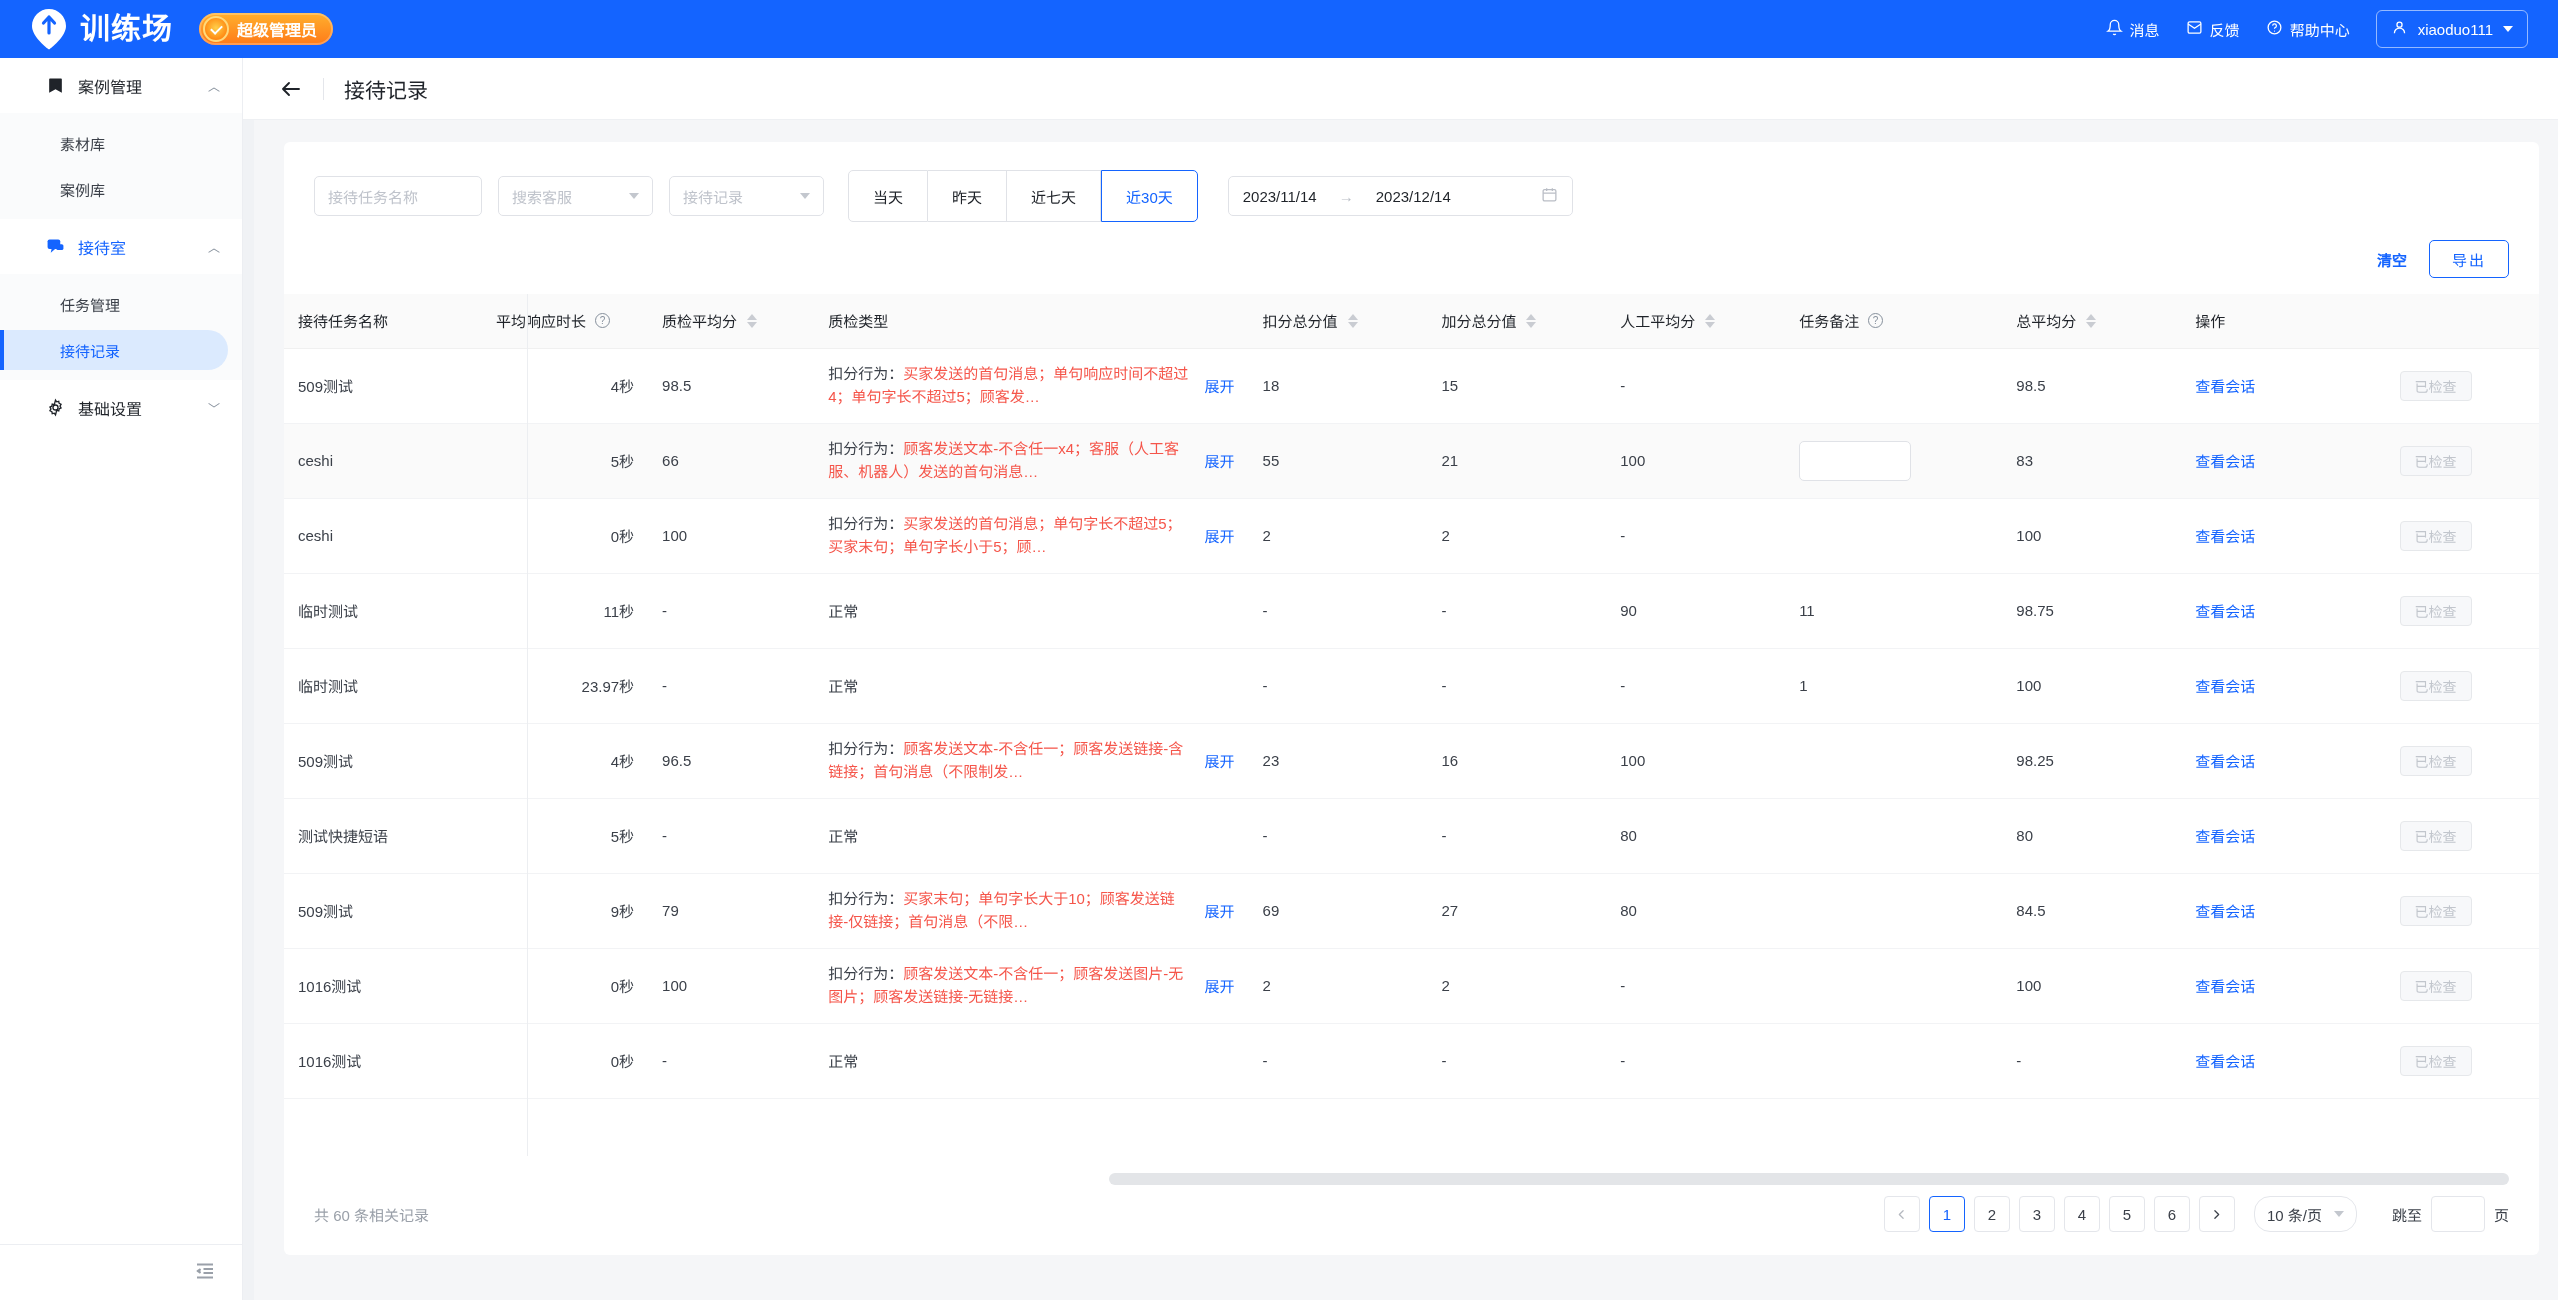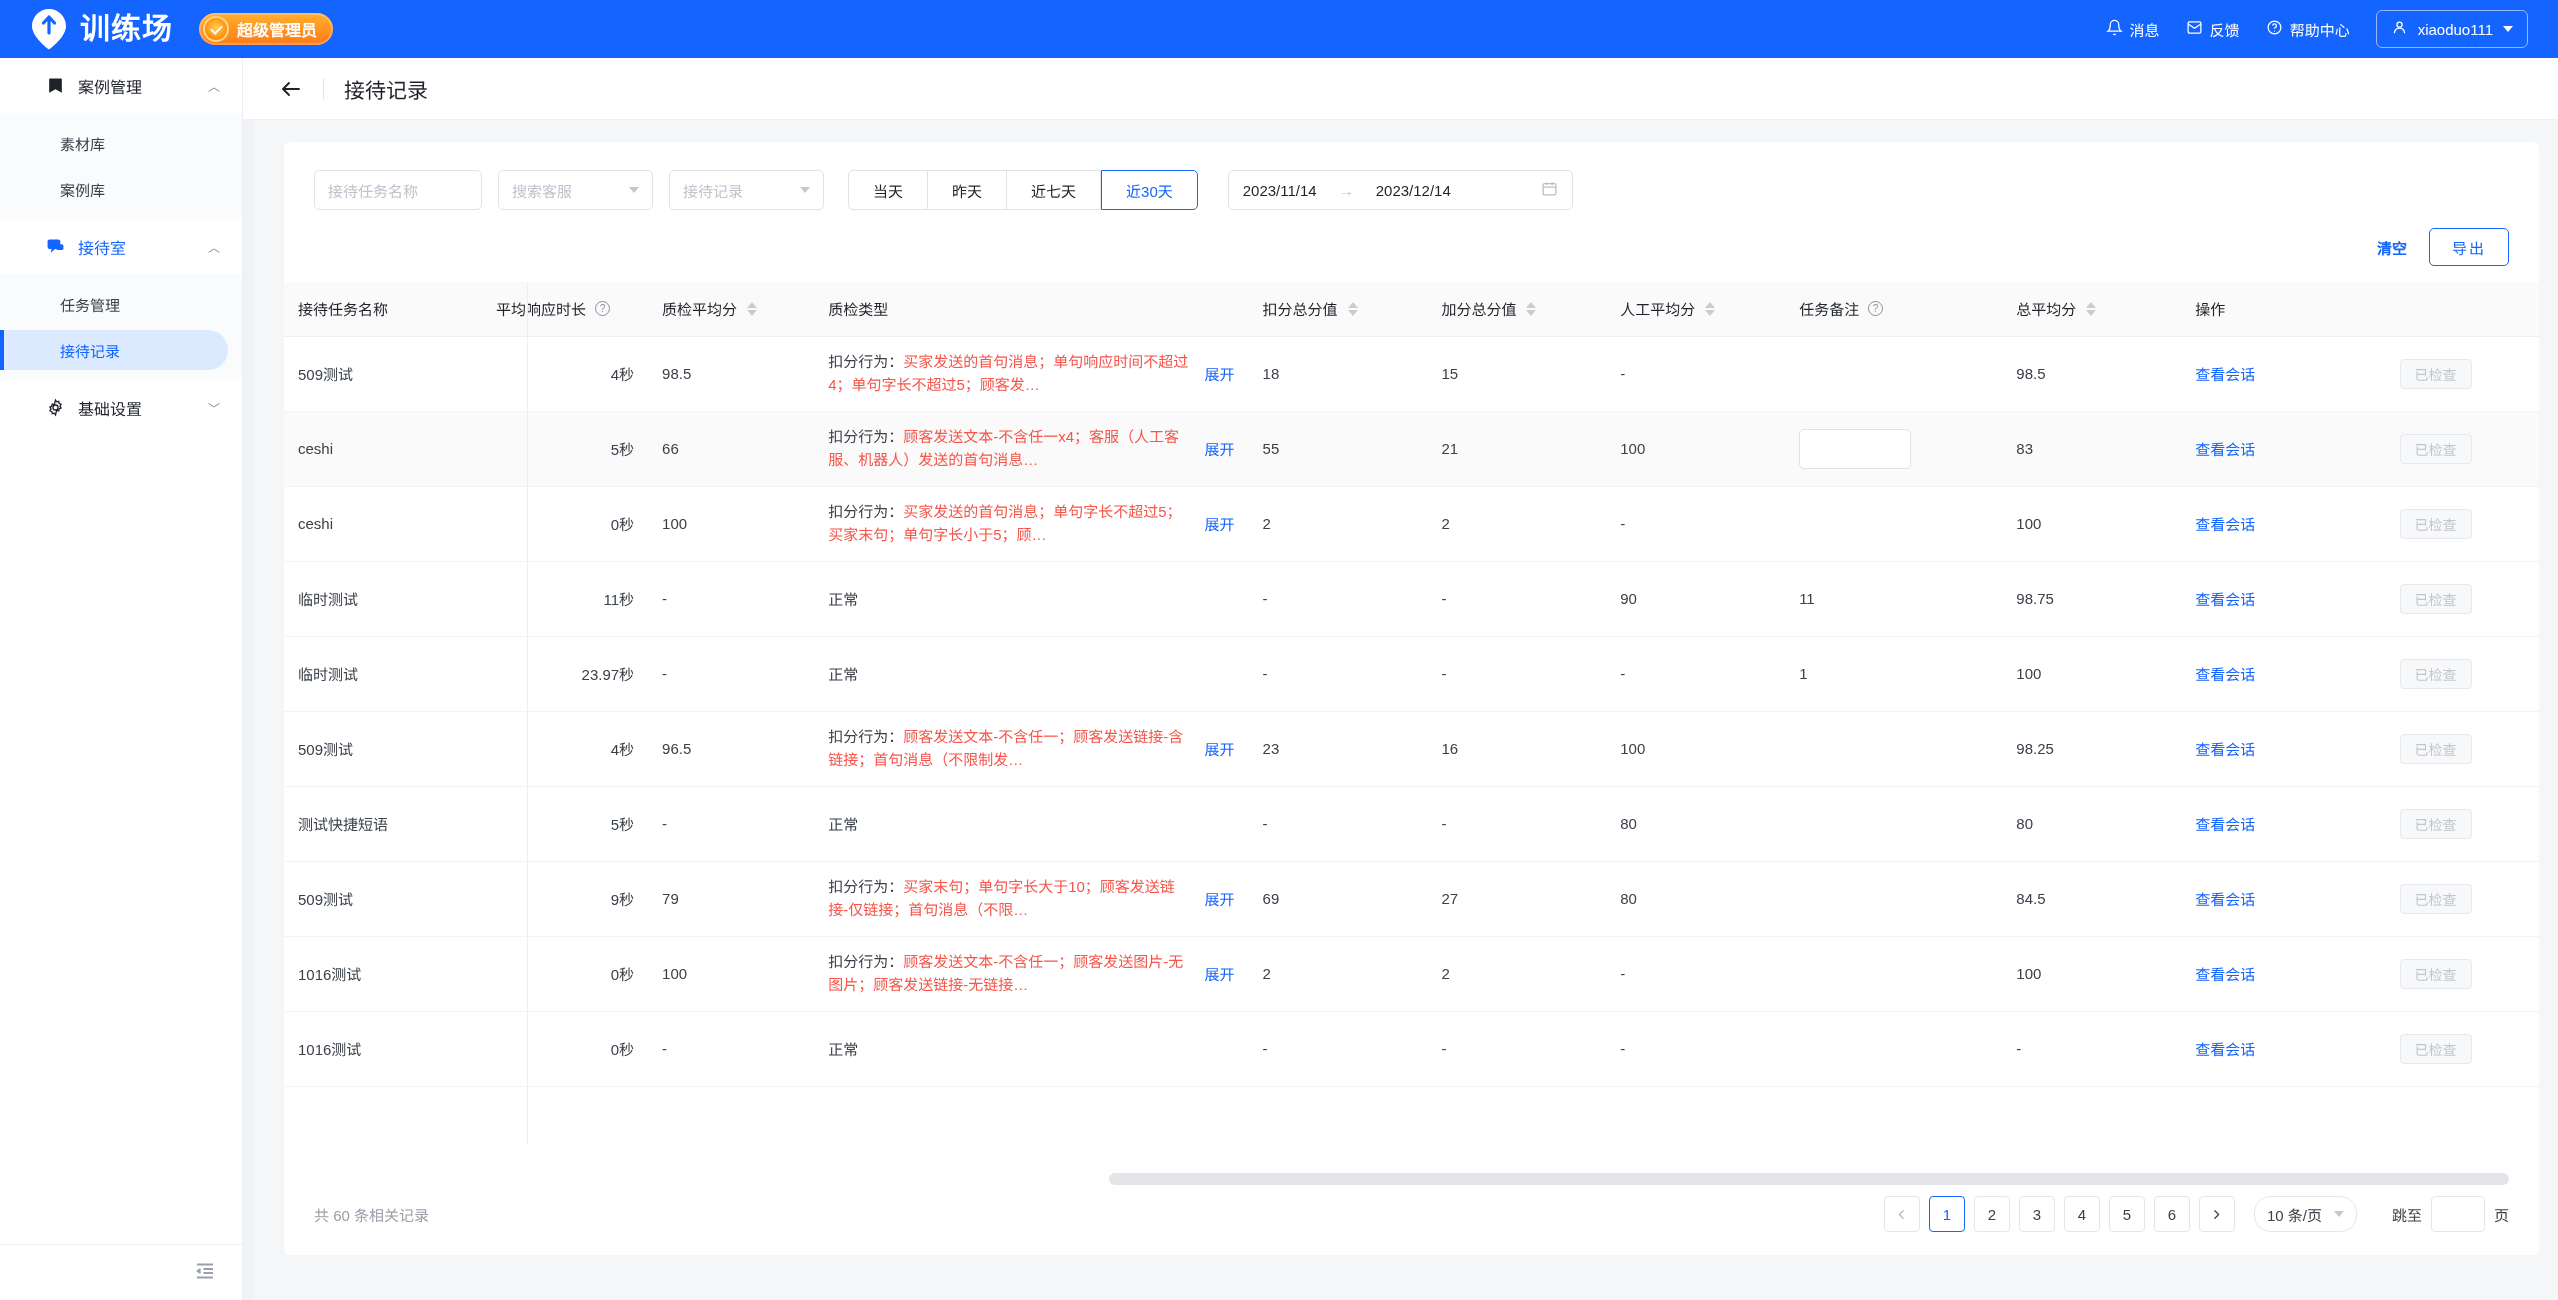--- a/index.html
+++ b/index.html
@@ -133,21 +133,21 @@
   .fi-input { width: 168px; }
   .fi-select { width: 155px; justify-content: space-between; cursor: pointer; }
   .ph { color: #bfc3cb; }
   .sel-caret {
     width: 0; height: 0;
     border-left: 5px solid transparent; border-right: 5px solid transparent;
     border-top: 6px solid #c3c7ce;
   }
   .seg-group { display: flex; margin-left: 8px; }
   .seg {
-    height: 40px; min-width: 66px; padding: 0 24px;
+    height: 52px; min-width: 66px; padding: 0 24px;
     border: 1px solid #e0e2e7; border-left-width: 0;
     display: flex; align-items: center; justify-content: center;
     font-size: 15px; color: #1f2329; background: #fff; cursor: pointer;
   }
   .seg:first-child { border-left-width: 1px; border-radius: 5px 0 0 5px; }
   .seg:last-child { border-radius: 0 5px 5px 0; }
   .seg.active { color: #1464ff; border-color: #1464ff; border-left-width: 1px; z-index: 2; position: relative; }
   .date-range {
     margin-left: 14px; height: 40px; width: 345px;
     border: 1px solid #e0e2e7; border-radius: 5px;

